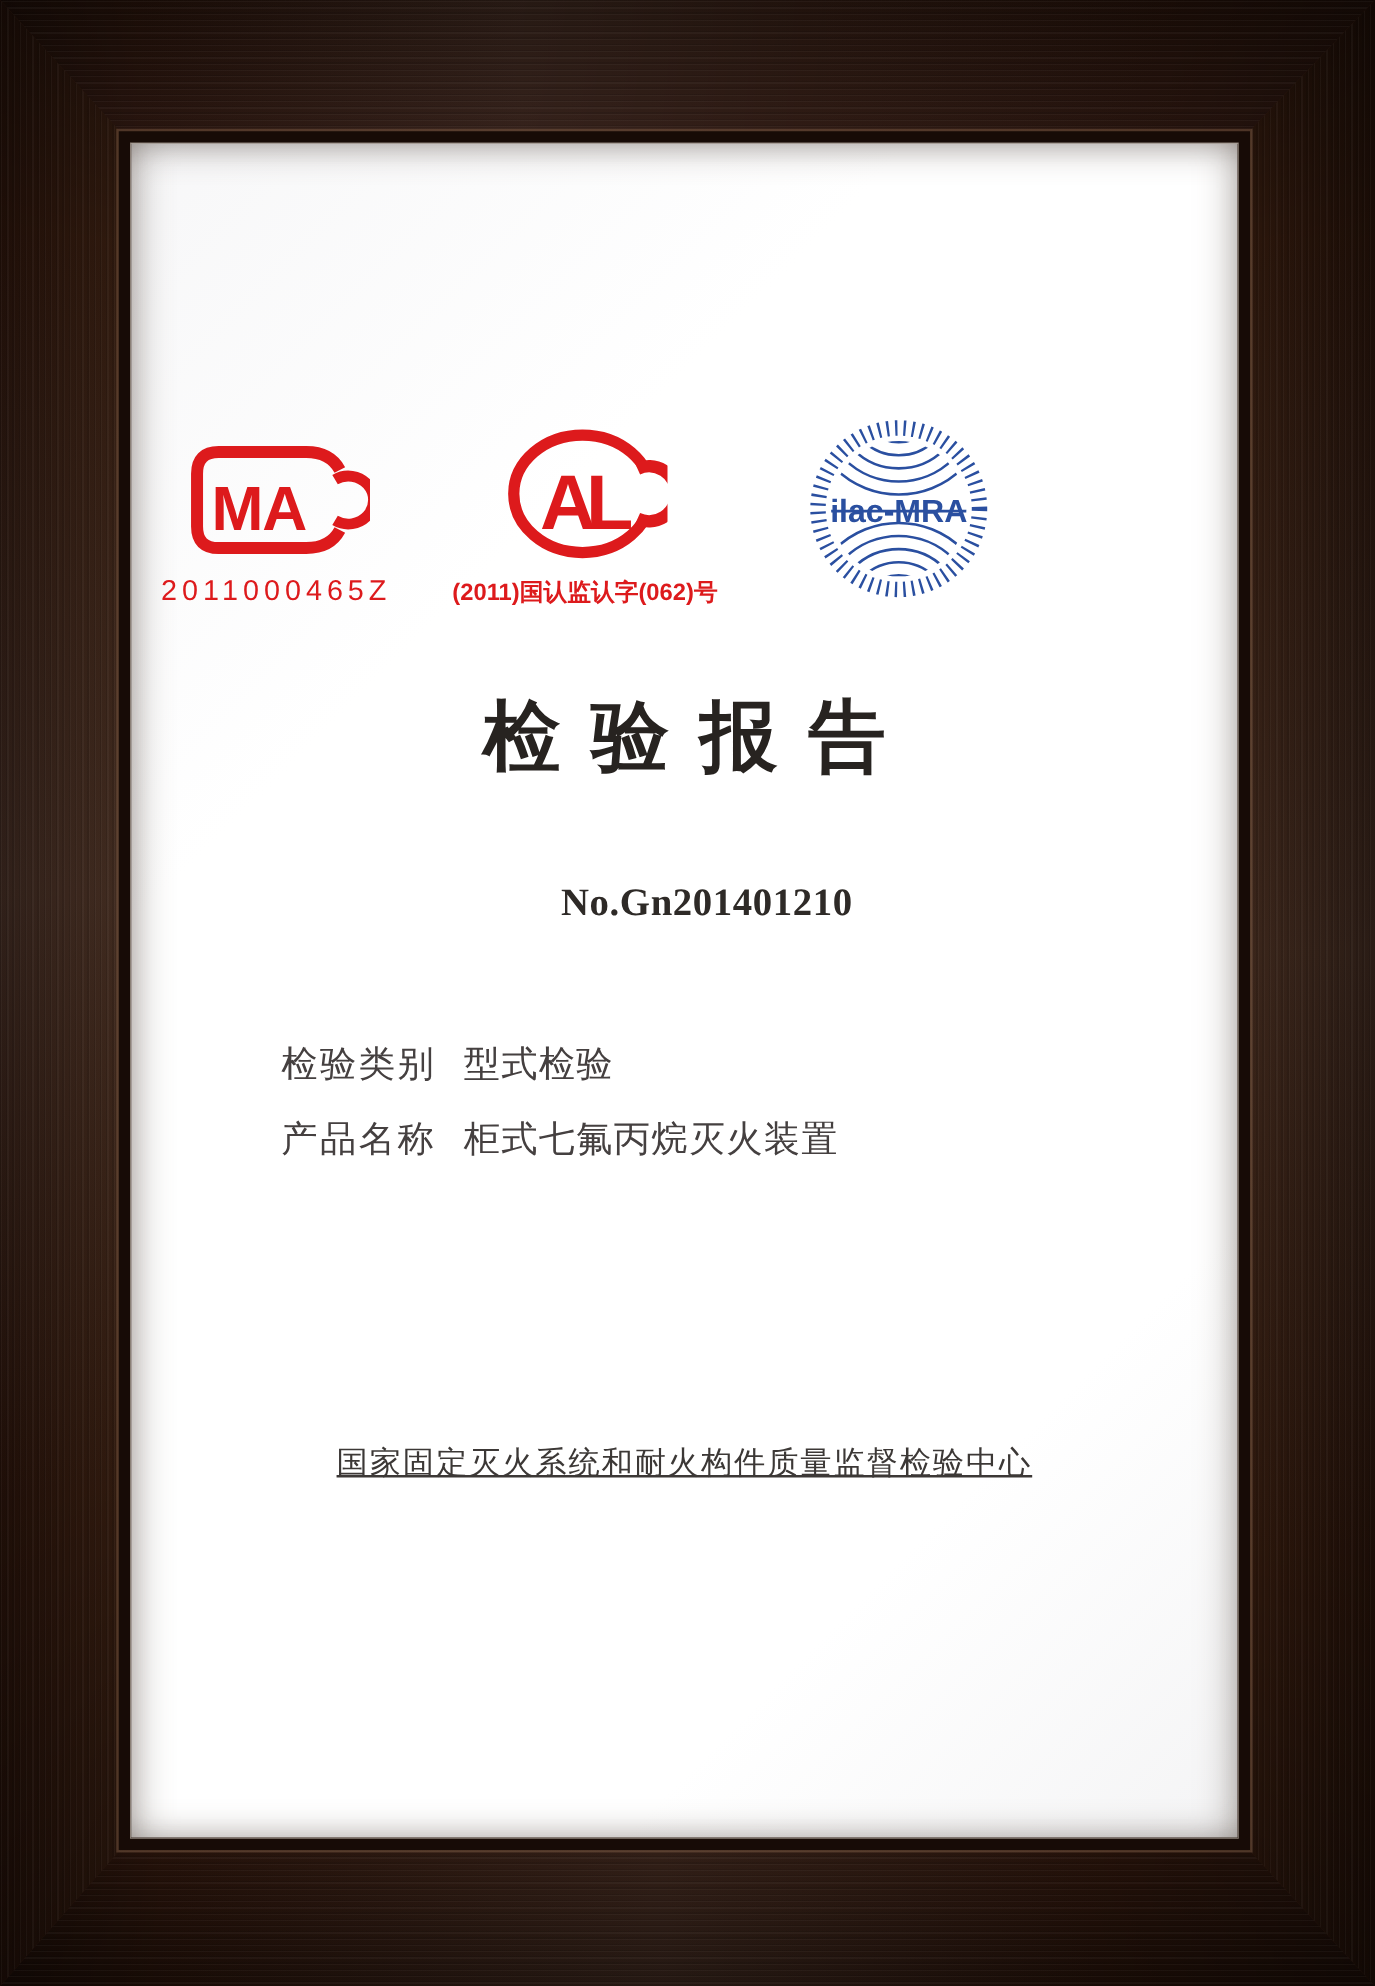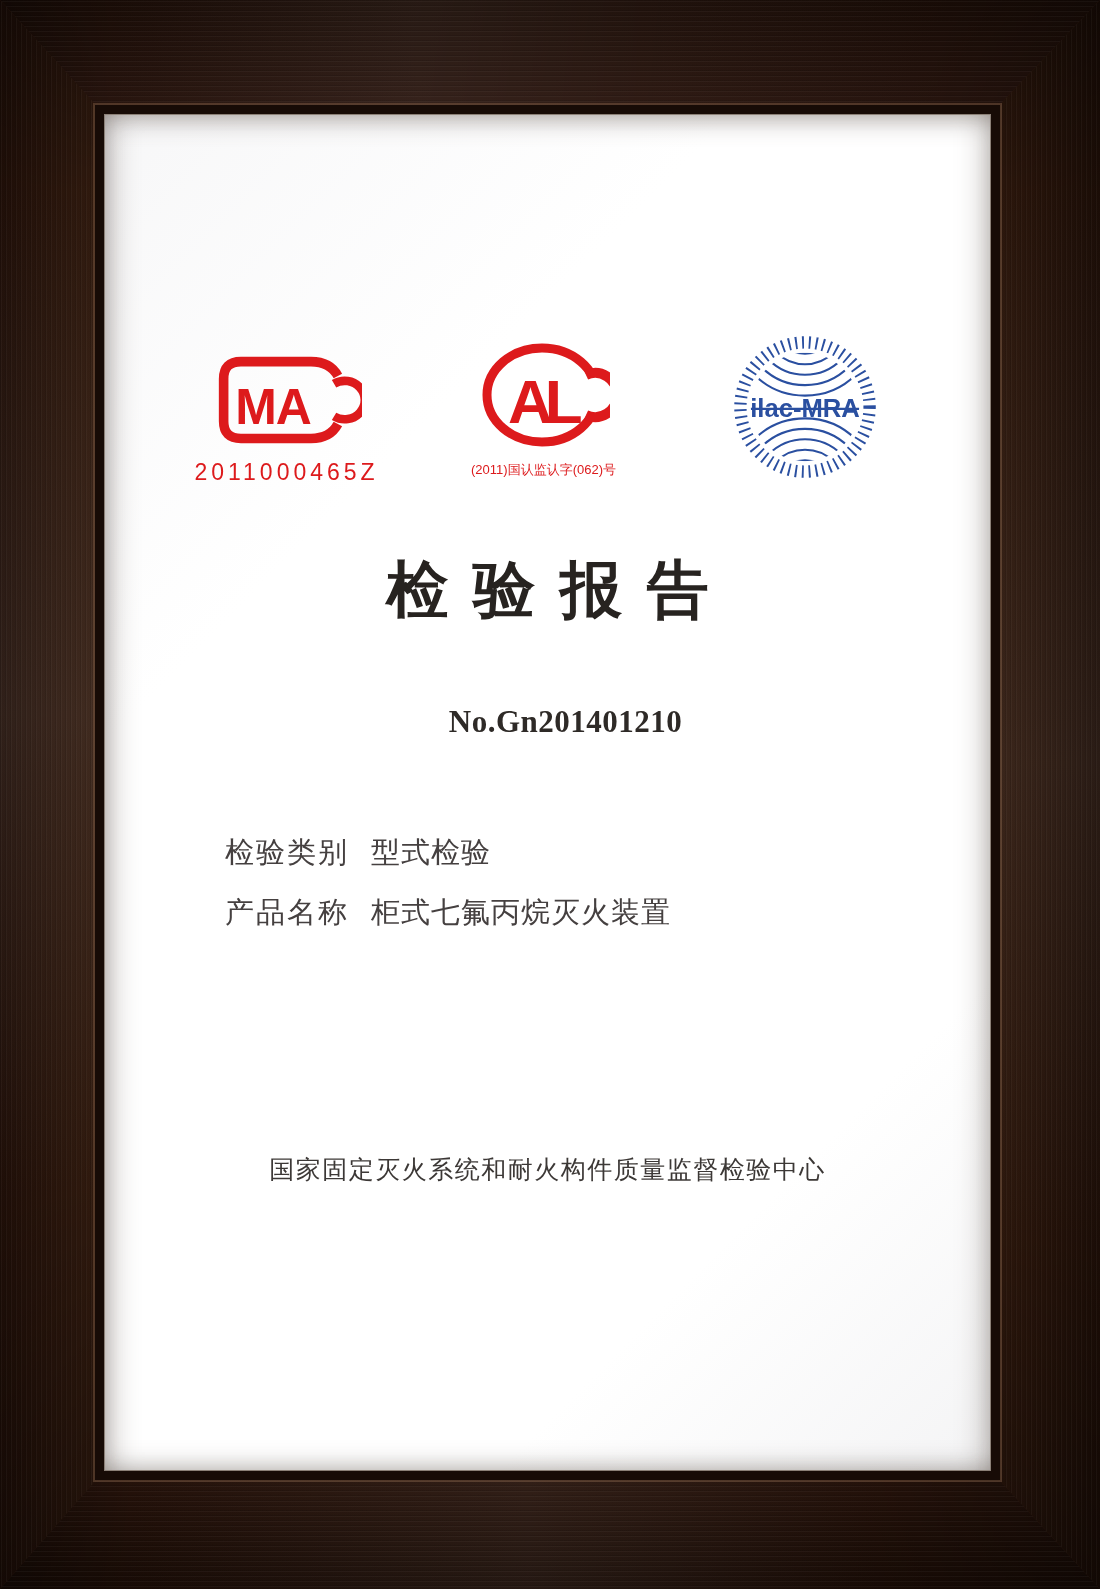--- a/index.html
+++ b/index.html
@@ -45,45 +45,45 @@
     box-shadow:
       0 0 0 1px rgba(235,225,214,.55),
       0 0 0 10px #170b06,
       0 0 0 12px rgba(130,95,70,.45),
       inset 0 18px 26px -14px rgba(95,84,78,.45),
       inset 0 -18px 26px -16px rgba(95,84,78,.40),
       inset 22px 0 30px -18px rgba(95,84,78,.45),
       inset -22px 0 30px -18px rgba(95,84,78,.40);
   }
   
-  .logos-row{margin-top:200px;height:165px;display:flex;justify-content:center;align-items:flex-start;gap:26px;}
+  .logos-row{margin-top:200px;height:165px;display:flex;align-items:flex-start;gap:16px;}
   .logo{display:flex;flex-direction:column;align-items:center;height:165px;}
   .logo-cma{width:152px;}  .logo-cma  svg{margin-top:22px;}
   .logo-cal{width:150px;}  .logo-cal  svg{margin-top:10px;}
   .logo-ilac{width:160px;}
   .logo-cnas{width:150px;} .logo-cnas svg{margin-top:14px;}
   .cap-red{color:#dd1a1c;white-space:nowrap;}
   .cap-cma{font-size:23px;letter-spacing:4px;margin-top:10px;font-weight:500;}
-  .cap-cal{font-size:13px;margin-top:8px;font-weight:400;}
+  .cap-cal{font-size:19px;margin-top:8px;font-weight:700;}
   .cap-cn{color:#1d3e92;font-size:19px;letter-spacing:12px;padding-left:12px;margin-top:4px;font-weight:700;white-space:nowrap;}
   .cap-code{color:#1d3e92;font-size:20px;font-weight:700;margin-top:2px;white-space:nowrap;}
   
   .title{
     margin:75px 0 0 0;text-align:center;font-size:62px;font-weight:900;color:#272320;
     letter-spacing:.40em;padding-left:.40em;line-height:1.12;
   }
   .report-no{
     margin-top:80px;text-align:center;font-family:"Liberation Serif","DejaVu Serif",serif;
     font-weight:700;font-size:31px;color:#2e2a27;letter-spacing:.5px;padding-left:36px;
   }
   .fields{margin:96px 0 0 120px;color:#454040;}
   .field-row{display:flex;gap:22px;font-size:29px;line-height:32px;margin-bottom:28px;font-weight:500;}
   .field-label{letter-spacing:2px;}
   .field-value{letter-spacing:1px;}
-  .footer-org{margin-top:225px;text-align:center;font-size:25px;color:#3c3836;letter-spacing:1.5px;font-weight:500;}
+  .footer-org{margin-top:225px;text-align:center;font-size:25px;color:#3c3836;letter-spacing:1.5px;font-weight:500;text-decoration:underline;}
 </style>
 </head>
 <body>
 
 <div class="scene">
 
   <div class="strip top"></div>
   <div class="strip left"></div>
   <div class="strip right"></div>
   <div class="strip bottom"></div>

